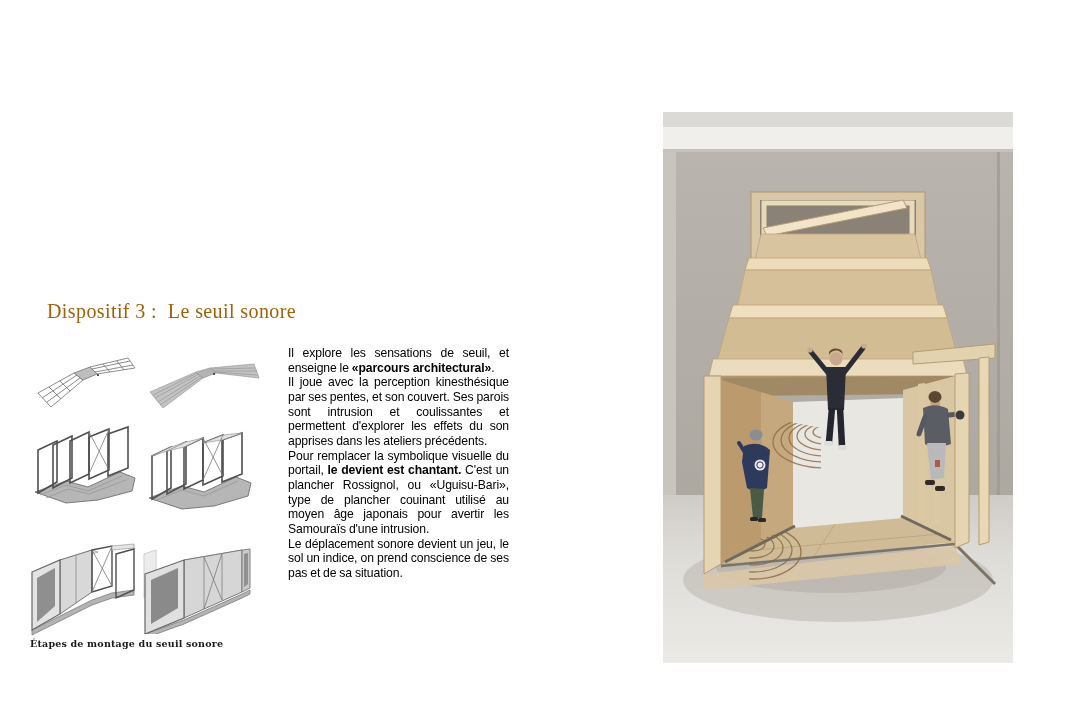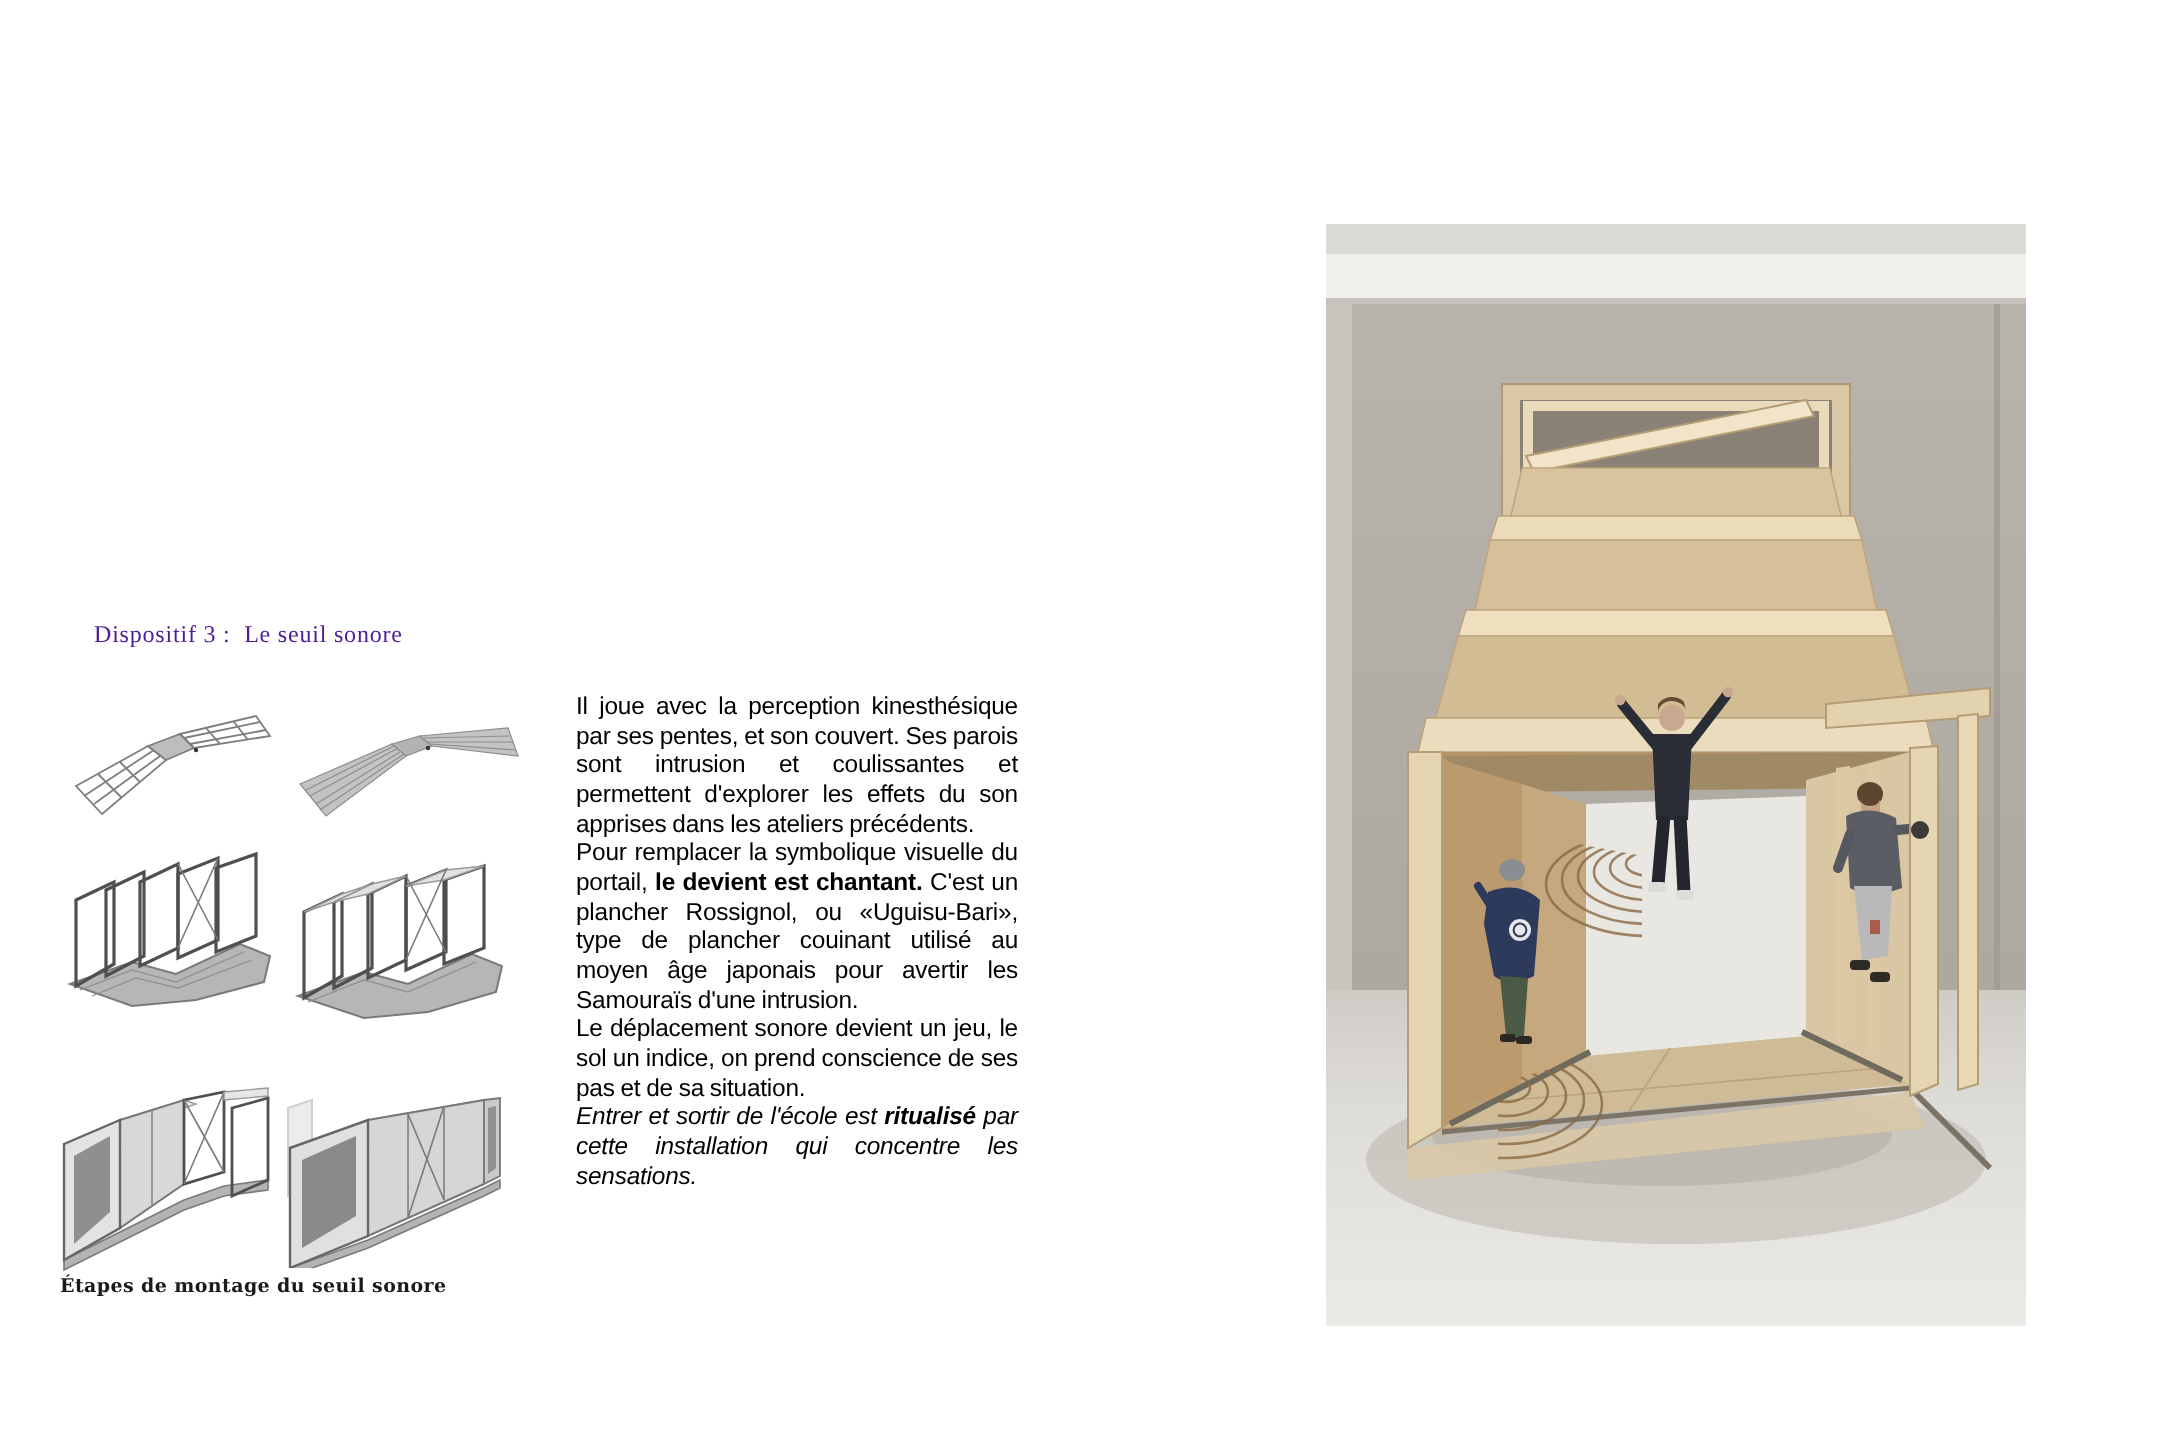--- a/index.html
+++ b/index.html
@@ -1,19 +1,19 @@
 <!DOCTYPE html>
 <html><head>
 <meta charset="utf-8">
 <style>
   html,body{margin:0;padding:0;background:#ffffff;}
   .page{position:relative;width:1092px;height:728px;background:#ffffff;overflow:hidden;
         font-family:"Liberation Sans",sans-serif;}
-  .doc-title{position:absolute;left:47px;top:310px;font-family:"Liberation Serif",serif;
-        font-size:12px;color:#4c1d95;white-space:pre;letter-spacing:.4px;}
+  .doc-title{position:absolute;left:47px;top:300px;font-family:"Liberation Serif",serif;
+        font-size:20px;color:#a16207;white-space:pre;letter-spacing:.4px;}
   .sketches{position:absolute;left:28px;top:350px;width:245px;height:305px;}
   .sketch{position:absolute;}
   .sketch-caption{position:absolute;left:2px;top:288px;width:240px;
         font-family:"DejaVu Serif",serif;font-weight:bold;
         font-size:9.5px;color:#1a1a1a;letter-spacing:.2px;}
   .body-text{position:absolute;left:288px;top:346px;width:221px;
         font-size:12.2px;line-height:14.65px;color:#000;text-align:justify;
         letter-spacing:-.1px;word-spacing:-.4px;}
   .body-text .para{margin:0;padding:0;}
   .photo-wrap{position:absolute;left:663px;top:112px;width:350px;height:551px;}
@@ -124,24 +124,24 @@
       <polygon points="100,8 108,7 108,46 100,50" fill="#c9c9c9" stroke="#777" stroke-width="0.9"></polygon>
       <polygon points="102,12 106,11 106,42 102,45" fill="#909090"></polygon>
       <polygon points="3,32 42,18 42,76 3,92" fill="#e0e0e0" stroke="#666" stroke-width="1.2"></polygon>
       <polygon points="9,38 36,26 36,66 9,82" fill="#8a8a8a"></polygon>
     </svg>
 
     <div class="sketch-caption">Étapes de montage du seuil sonore</div>
   </div>
 
   <div class="body-text">
+      <div class="para"><span>Il explore les sensations de seuil, et enseigne le </span><span style="font-weight: bold;">«parcours architectural»</span><span>.</span></div>
       <div class="para"><span>Il joue avec la perception kinesthésique par ses pentes, et son couvert. Ses parois sont intrusion et coulissantes et permettent d'explorer les effets du son apprises dans les ateliers précédents.</span></div>
       <div class="para"><span>Pour remplacer la symbolique visuelle du portail, </span><span style="font-weight: bold;">le devient est chantant.</span><span> C'est un plancher Rossignol, ou «Uguisu-Bari», type de plancher couinant utilisé au moyen âge japonais pour avertir les Samouraïs d'une intrusion.</span></div>
       <div class="para"><span>Le déplacement sonore devient un jeu, le sol un indice, on prend conscience de ses pas et de sa situation.</span></div>
-      <div class="para"><span style="font-style: italic;">Entrer et sortir de l'école est </span><span style="font-weight: bold; font-style: italic;">ritualisé</span><span style="font-style: italic;"> par cette installation qui concentre les sensations.</span></div>
     </div>
 
   <div class="photo-wrap">
     <svg width="350" height="551" viewBox="0 0 350 551">
       <defs>
         <linearGradient id="wallGrad" x1="0" y1="0" x2="0" y2="1">
           <stop offset="0" stop-color="#bab5ae"></stop>
           <stop offset="1" stop-color="#a7a29a"></stop>
         </linearGradient>
         <linearGradient id="floorGrad" x1="0" y1="0" x2="0" y2="1">

